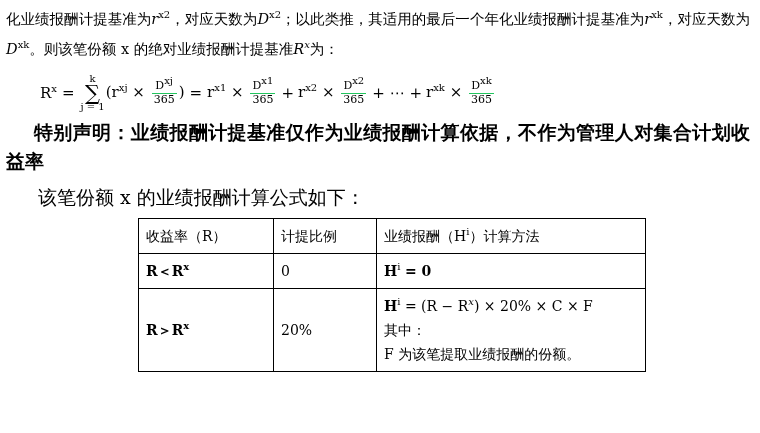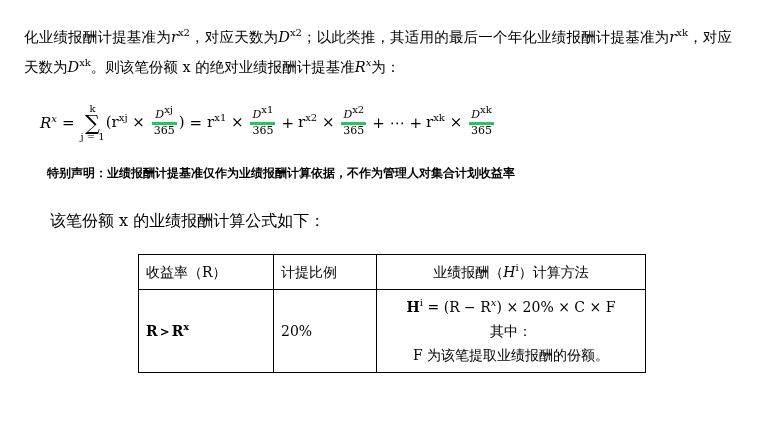--- a/index.html
+++ b/index.html
@@ -17,21 +17,21 @@
   .page {
     position: relative;
     width: 760px;
     height: 433px;
     padding: 0;
     box-sizing: border-box;
   }
   .para {
     font-size: 14.5px;
     line-height: 30px;
-    margin: 18px;
+    margin: 0;
     padding: 0 10px 0 6px;
     text-align: justify;
   }
   .p1 {
     padding-top: 4px;
   }
   .sup {
     font-size: 10px;
     vertical-align: super;
     line-height: 0;
@@ -51,77 +51,76 @@
   .frac {
     display: inline-flex;
     flex-direction: column;
     vertical-align: middle;
     text-align: center;
     font-size: 11px;
     line-height: 1.15;
     margin: 0 2px;
   }
   .frac .num {
-    border-bottom: 3px solid #22c55e;
+    border-bottom: 1px solid #22c55e;
     padding: 0 2px;
   }
   .frac .den {
     padding: 0 2px;
   }
   .sumsym {
     display: inline-flex;
     flex-direction: column;
     align-items: center;
     vertical-align: middle;
     line-height: 1;
     font-size: 10px;
     margin: 0 1px;
   }
   .sumsym .big {
     font-size: 21px;
     line-height: 0.9;
   }
   .mi {
-    font-style: italic;
   }
   .bold {
     font-weight: bold;
   }
   .decl {
-    font-size: 12px;
+    font-size: 19px;
     line-height: 29px;
     padding: 0 10px 0 6px;
-    margin: 13px;
+    margin: 0;
     text-align: justify;
   }
   .decl .lead {
     padding-left: 28px;
   }
   .intro {
-    font-size: 16px;
+    font-size: 19px;
     line-height: 30px;
     padding: 2px 10px 2px 34px;
-    margin: 16px;
+    margin: 4px;
   }
   table.fee {
     border-collapse: collapse;
     margin: 4px 0 0 138px;
     width: 462px;
     table-layout: fixed;
   }
   table.fee td {
     border: 1px solid #000000;
     font-size: 14px;
     padding: 5px 7px;
     vertical-align: middle;
     line-height: 24px;
   }
   table.fee td.c1 { width: 120px; }
   table.fee td.c2 { width: 88px; }
-  table.fee td.c3 { width: 254px; text-align: center; }
+  table.fee td.c3 { width: 254px; }
   .cell-multi div {
     white-space: nowrap;
   }
   .tail {
     font-size: 14.5px;
     line-height: 30px;
     padding: 4px 10px 0 34px;
     margin: 0;
   }
   .nowrap { white-space: nowrap; }
@@ -177,20 +176,25 @@
   </p>
 
   <p class="intro">该笔份额 x 的业绩报酬计算公式如下：</p>
 
   <table class="fee">
     <tbody>
         <tr>
       <td class="c1">收益率（R）</td>
       <td class="c2">计提比例</td>
       <td class="c3"><span>业绩报酬（</span><span class="mi">H</span><span class="sup">i</span><span>）计算方法</span></td>
+    </tr>
+    <tr>
+      <td class="c1"><span class="bold">R＜R</span><span class="sup bold">x</span></td>
+      <td class="c2">0</td>
+      <td class="c3"><span class="bold">H</span><span class="sup">i</span> <span class="bold">= 0</span></td>
     </tr>
     <tr>
       <td class="c1"><span class="bold">R＞R</span><span class="sup bold">x</span></td>
       <td class="c2">20%</td>
       <td class="c3 cell-multi">
         <div><span class="bold">H</span><span class="sup">i</span> <span>= (R − R</span><span class="sup ital">x</span><span>) × 20% × C × F</span></div>
         <div>其中：</div>
         <div>F 为该笔提取业绩报酬的份额。</div>
       </td>
     </tr>

